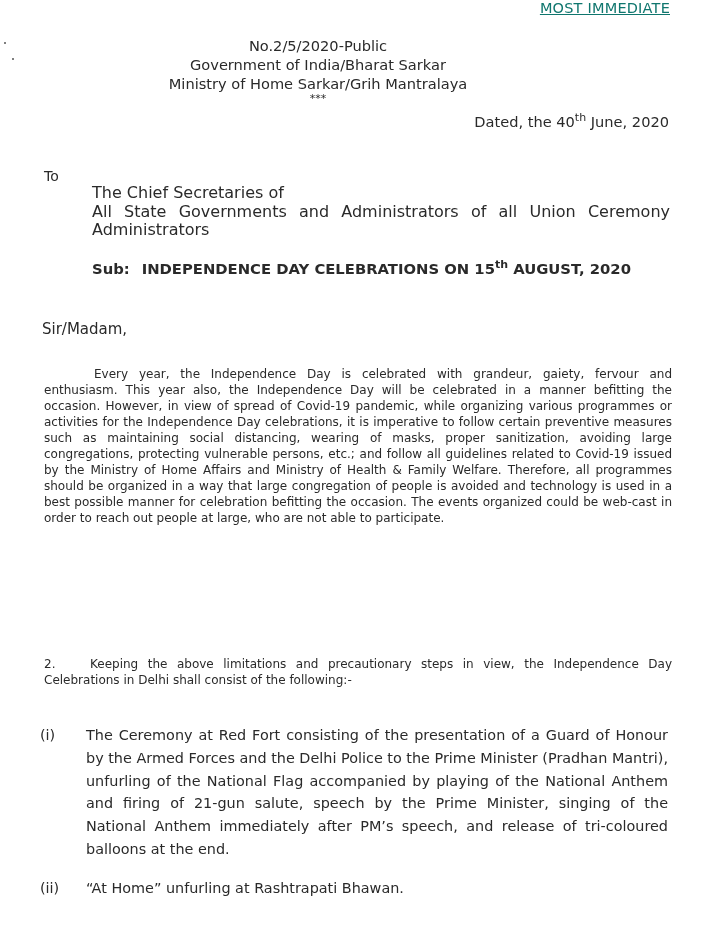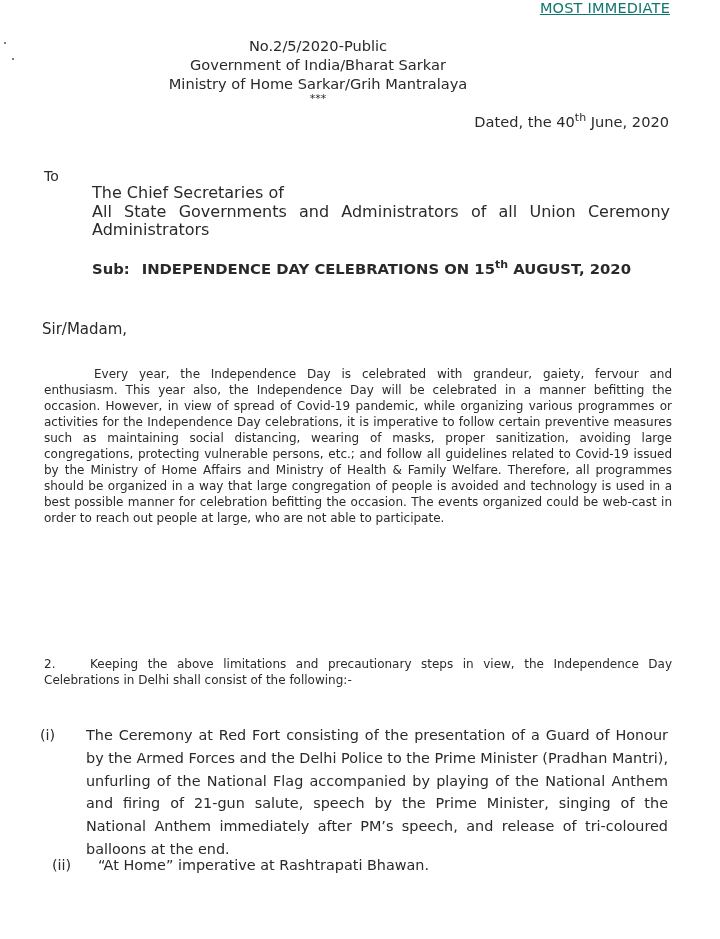--- a/index.html
+++ b/index.html
@@ -27,21 +27,21 @@
   .para {
     left: 44px; width: 628px; line-height: 16px; font-size: 12px; text-align: justify;
   }
   .para1 { top: 366px; text-indent: 50px; }
   .para2 { top: 656px; }
   .para2 .num { display: inline-block; width: 46px; }
   .item { left: 40px; width: 628px; font-size: 14.4px; line-height: 22.8px; }
   .item .roman { position: absolute; left: 0; top: 0; }
   .item .txt { margin-left: 46px; text-align: justify; }
   .item1 { top: 724px; }
-  .item2 { top: 854px; margin-left: 12px; }
+  .item2 { top: 877px; }
   .speck { width: 2px; height: 2px; background: #555; border-radius: 1px; }
 </style>
 </head>
 <body>
 
 <div class="abs most-immediate">MOST IMMEDIATE</div>
 
 <div class="abs speck" style="top:42px;left:4px;"></div>
 <div class="abs speck" style="top:58px;left:12px;"></div>
 
@@ -74,14 +74,14 @@
 
 <div class="abs para para2"><span class="num">2.</span><span>Keeping the above limitations and precautionary steps in view, the Independence Day Celebrations in Delhi shall consist of the following:-</span></div>
 
 <div class="abs item item1">
   <span class="roman">(i)</span>
   <div class="txt">The Ceremony at Red Fort consisting of the presentation of a Guard of Honour by the Armed Forces and the Delhi Police to the Prime Minister (Pradhan Mantri), unfurling of the National Flag accompanied by playing of the National Anthem and firing of 21-gun salute, speech by the Prime Minister, singing of the National Anthem immediately after PM’s speech, and release of tri-coloured balloons at the end.</div>
 </div>
 
 <div class="abs item item2">
   <span class="roman">(ii)</span>
-  <div class="txt">“At Home” imperative at Rashtrapati Bhawan.</div>
+  <div class="txt">“At Home” unfurling at Rashtrapati Bhawan.</div>
 </div>
 
 </body></html>

